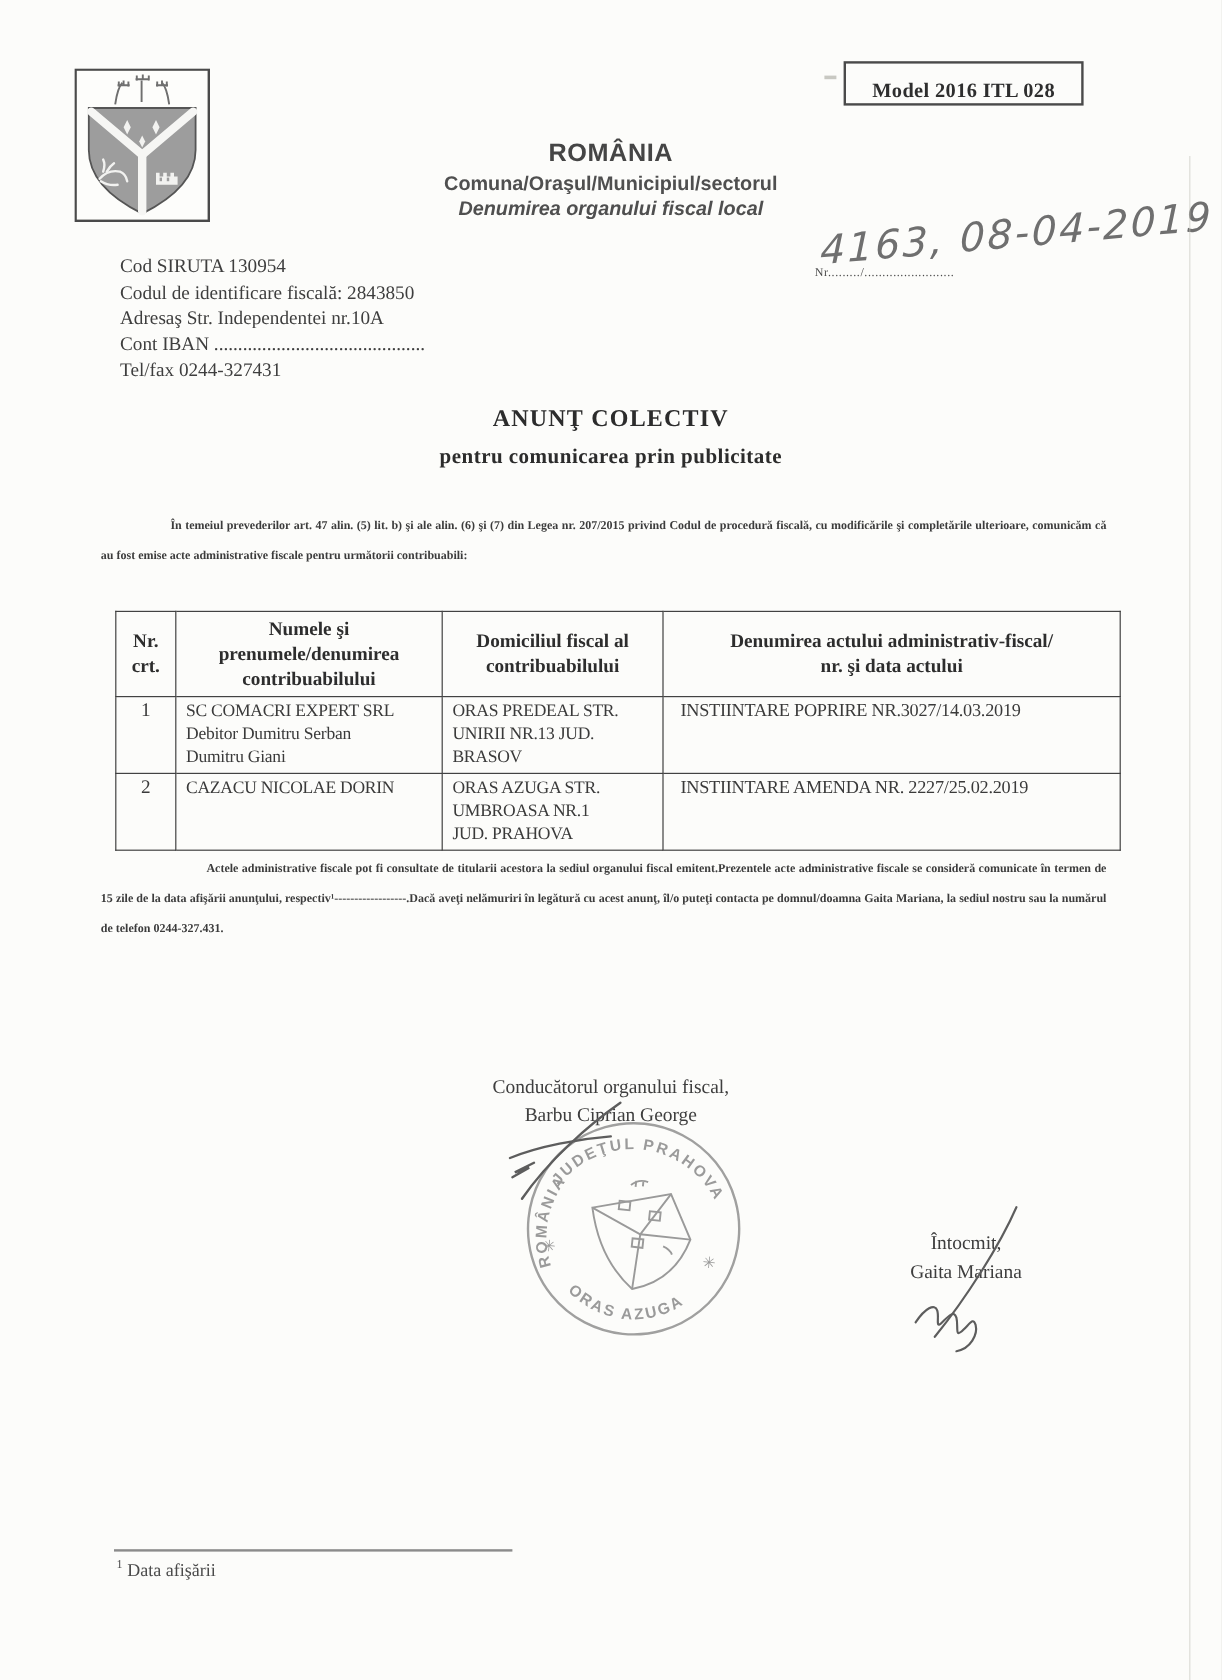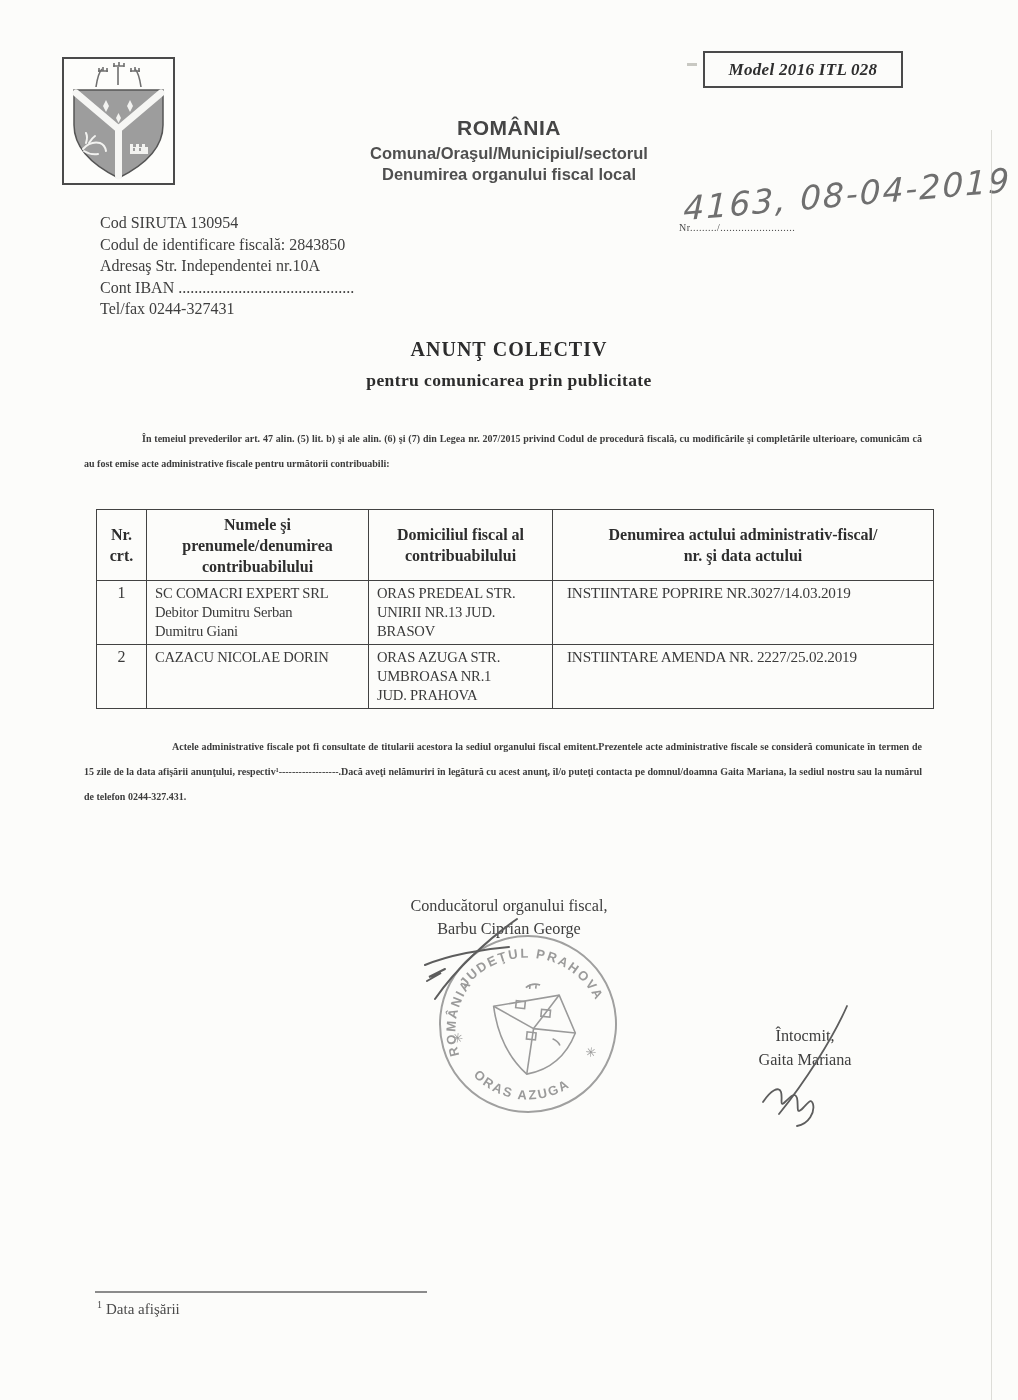--- a/index.html
+++ b/index.html
@@ -5,46 +5,46 @@
   html,body{margin:0;padding:0;background:#e9e9e6;}
   #page{
     position:relative;width:1018px;height:1400px;margin:0 auto;
     background:#fcfcfa;overflow:hidden;
     font-family:"Liberation Serif", serif;color:#3c3c3c;
   }
   .abs{position:absolute;}
   
   .model-box{
     left:703px;top:51px;width:196px;height:33px;
-    border:2px solid #4a4a4a;display:flex;align-items:center;justify-content:center;
-    font-weight:bold;font-size:17px;color:#2e2e2e;letter-spacing:.3px;font-style:italic;
+    border:2px solid #4a4a4a;display:flex;align-items:flex-end;justify-content:center;
+    font-weight:bold;font-size:17px;color:#2e2e2e;letter-spacing:.3px;
   }
   .model-dash{left:687px;top:63px;width:10px;height:3px;background:#c8c8c2;}
   .head-center{left:259px;top:116px;width:500px;text-align:center;
     font-family:"Liberation Sans", sans-serif;color:#4f4f4f;font-weight:bold;}
   .country{font-size:21px;letter-spacing:.5px;color:#454545;}
   .org1{font-size:16.5px;margin-top:4px;}
-  .org2{font-size:16.5px;margin-top:2px;}
+  .org2{font-size:16.5px;margin-top:2px;font-style:italic;}
   .handwritten{
     left:683px;top:176px;width:300px;
     font-family:"DejaVu Sans", sans-serif;font-style:italic;
     font-size:33px;color:#6f6f6f;transform:rotate(-5deg) skewX(-6deg);
     letter-spacing:2px;white-space:nowrap;
   }
   .nr-line{left:679px;top:222px;font-size:10px;color:#4a4a4a;letter-spacing:.5px;}
   .id-block{left:100px;top:212px;font-size:16px;line-height:21.5px;color:#3e3e3e;}
   .id-block div{white-space:nowrap;}
   
   .doc-title{left:0;top:338px;width:1018px;text-align:center;
     font-weight:bold;font-size:20px;color:#2c2c2c;letter-spacing:1px;}
   .doc-subtitle{left:0;top:370px;width:1018px;text-align:center;
     font-weight:bold;font-size:17.5px;color:#2c2c2c;letter-spacing:.4px;}
   .para{left:84px;width:838px;text-align:justify;font-size:10px;line-height:25px;color:#3c3c3c;font-weight:bold;}
   .para.intro{top:426px;text-indent:58px;}
-  .para.body2{top:712px;text-indent:88px;margin-top:22px;}
+  .para.body2{top:712px;text-indent:88px;}
   
   table.doc-table{
     left:96px;top:509px;width:838px;position:absolute;
     border-collapse:collapse;table-layout:fixed;
   }
   table.doc-table td,table.doc-table th{
     border:1.6px solid #424242;vertical-align:top;
     font-weight:normal;color:#3a3a3a;
   }
   table.doc-table th{

